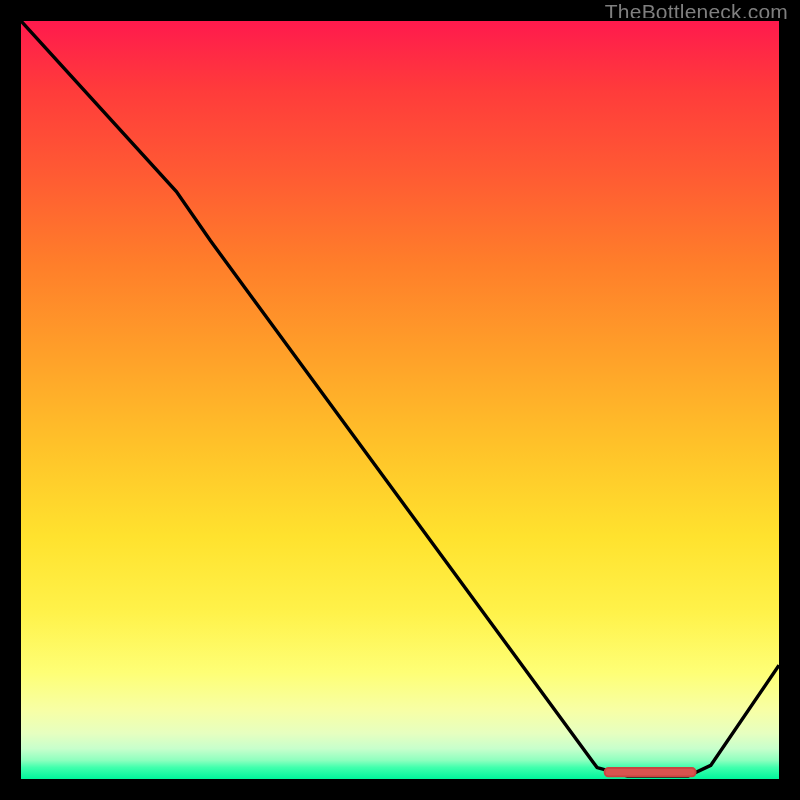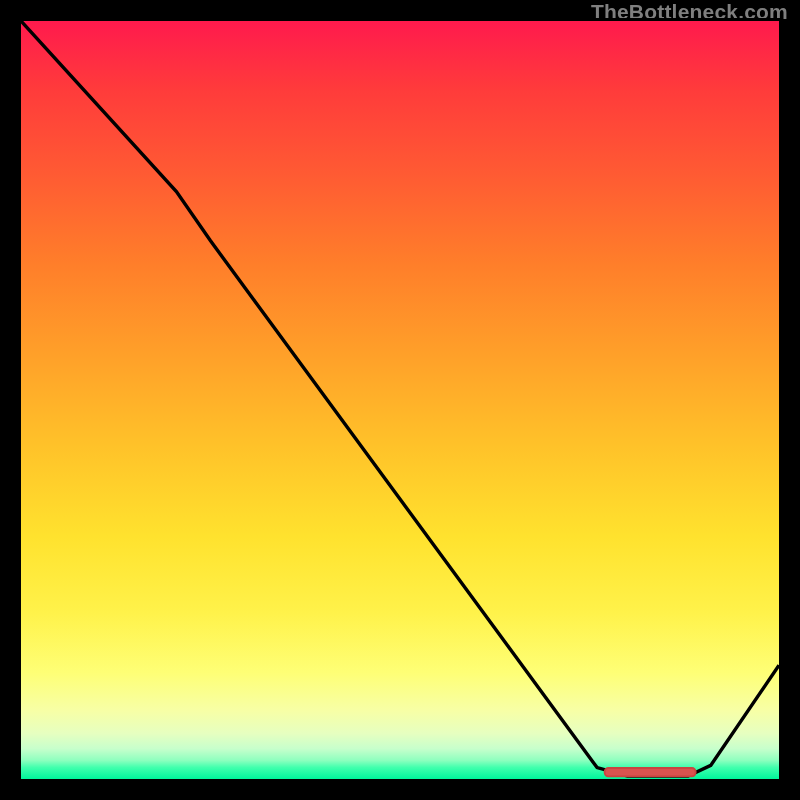--- a/index.html
+++ b/index.html
@@ -53,21 +53,21 @@
     inset: 0;
     width: 100%;
     height: 100%;
   }
   .attribution {
     position: absolute;
     top: 0;
     right: 12px;
     color: #7f7f7f;
     font-size: 21px;
-    font-weight: 700;
+    font-weight: 400;
     letter-spacing: 0.2px;
   }
 </style>
 </head>
 <body>
 
 <div class="attribution">TheBottleneck.com</div>
 
 <div class="frame">
   <div class="gradient"></div>

